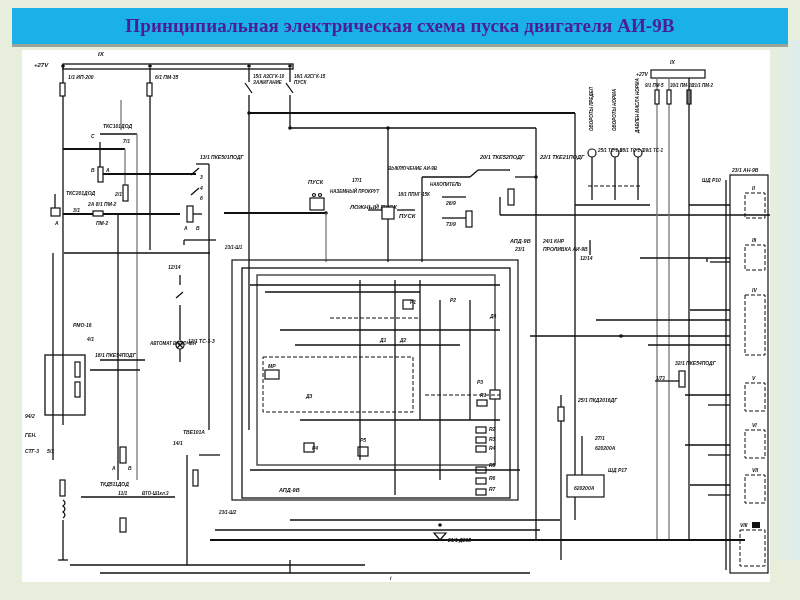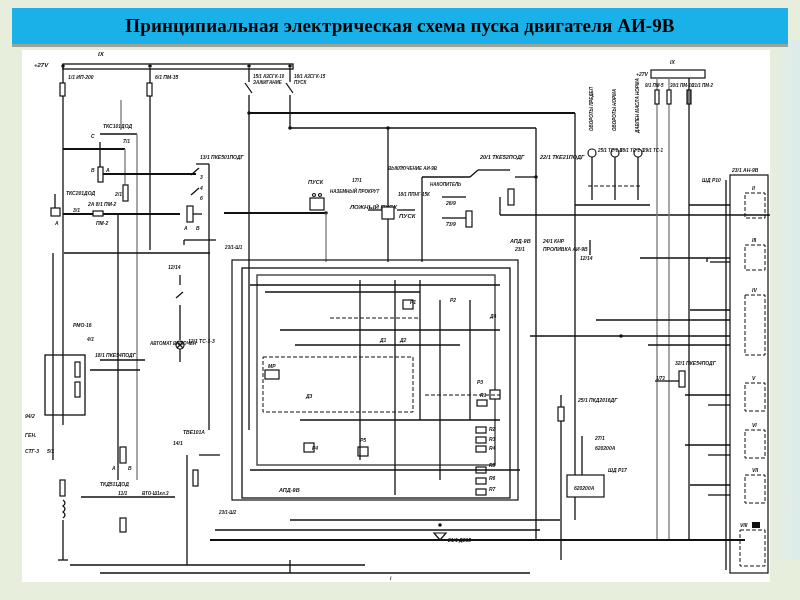--- a/index.html
+++ b/index.html
@@ -1,19 +1,19 @@
 <!DOCTYPE html>
 <html><head>
 <meta charset="utf-8">
 <style>
   html,body{margin:0;padding:0;}
   body{width:800px;height:600px;background:#e8eedc;position:relative;overflow:hidden;font-family:"Liberation Sans",sans-serif;}
   .right-glow{position:absolute;left:770px;top:40px;width:30px;height:520px;background:linear-gradient(90deg,#e8eedc,#dcecec);}
   .title-bar{position:absolute;left:12px;top:8px;width:776px;height:36px;background:#1ab0e8;box-shadow:0 3px 0 #9aa39a;display:flex;align-items:center;justify-content:center;}
-  .title-bar span{font-family:"Liberation Serif",serif;font-weight:bold;font-size:19px;color:#000000;letter-spacing:0.1px;}
+  .title-bar span{font-family:"Liberation Serif",serif;font-weight:bold;font-size:19px;color:#4c1d95;letter-spacing:0.1px;}
   .sheet{position:absolute;left:22px;top:50px;width:748px;height:532px;background:#fff;}
   svg{position:absolute;left:0;top:0;}
   svg text{font-family:"Liberation Sans",sans-serif;font-style:italic;font-weight:bold;fill:#111;}
   .w{stroke:#111;stroke-width:1.3;fill:none;}
   .wt{stroke:#111;stroke-width:2;fill:none;}
   .g{stroke:#777;stroke-width:1.3;fill:none;}
   .d{stroke:#111;stroke-width:1;fill:none;stroke-dasharray:4 2;}
   .dot{fill:#111;}
   .box{stroke:#111;stroke-width:1.2;fill:#fff;}
 </style>

